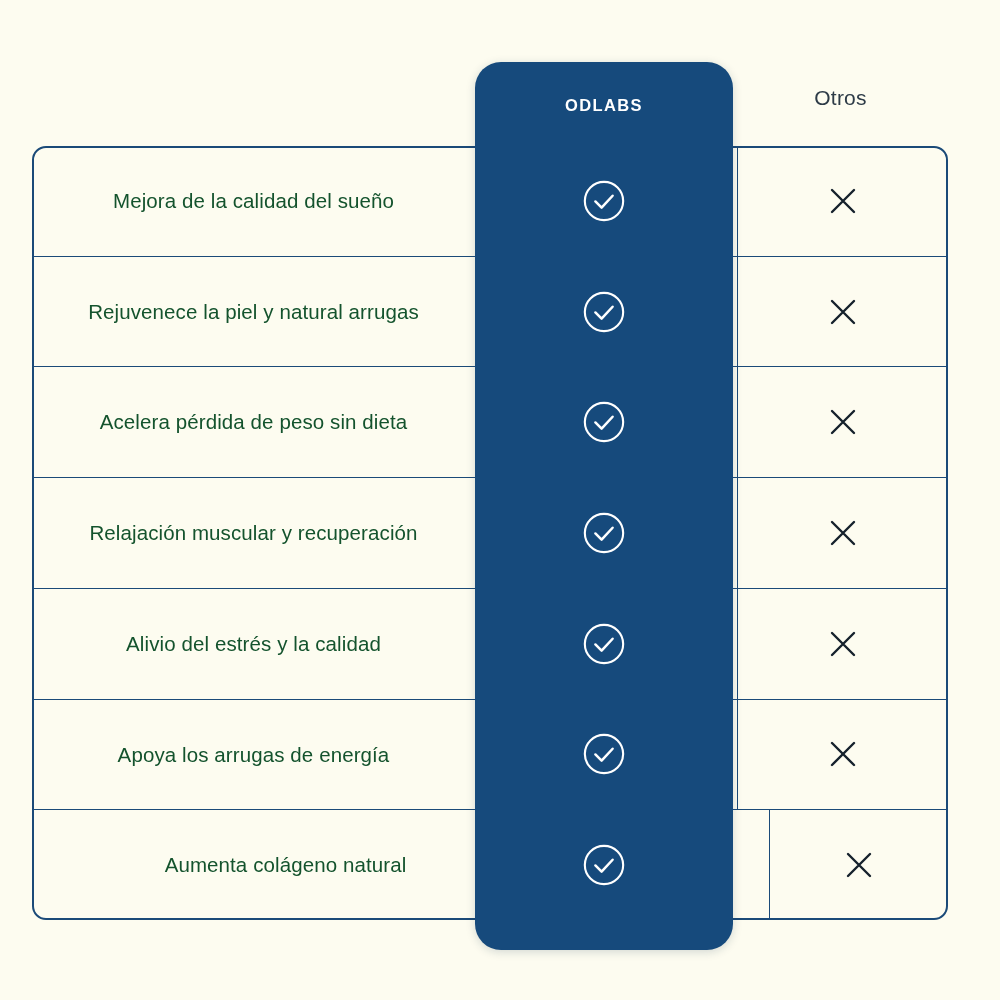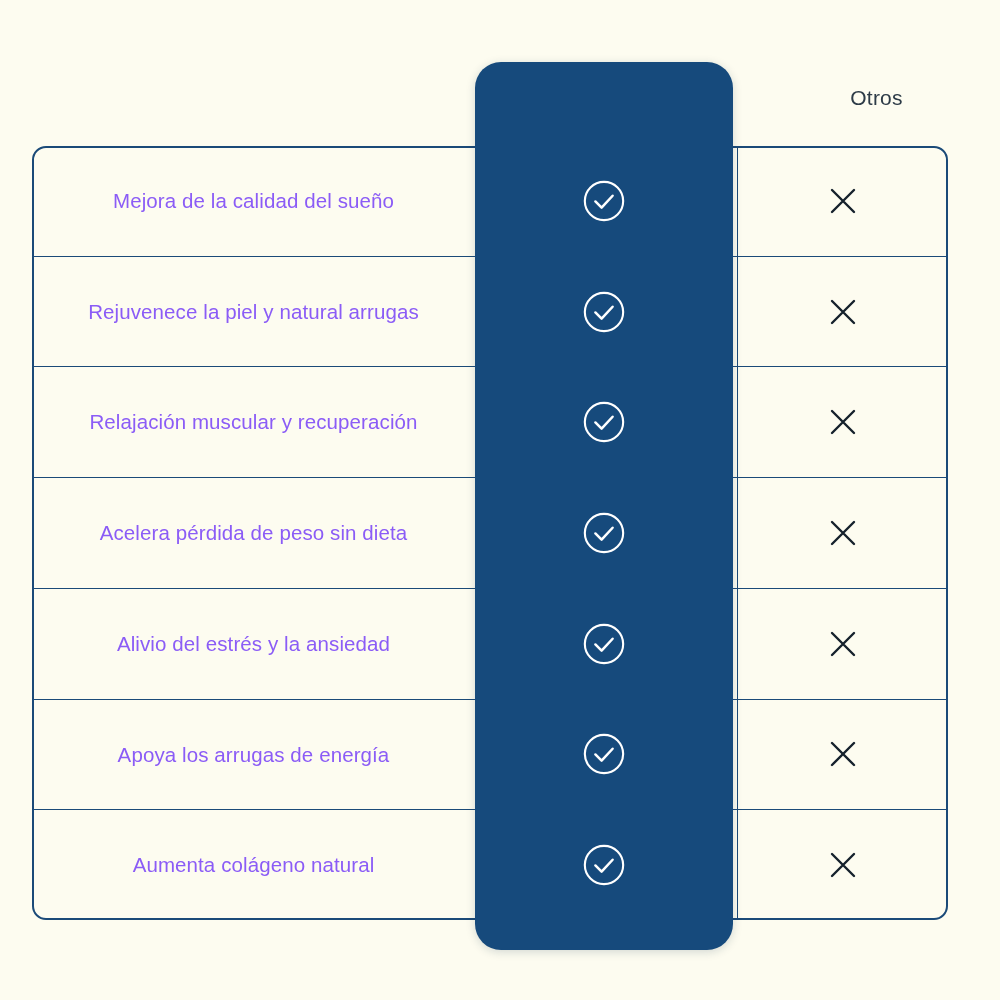--- a/index.html
+++ b/index.html
@@ -47,31 +47,32 @@
 
   .row {
     flex: 1 1 0;
     display: flex;
     align-items: stretch;
     border-bottom: 1.5px solid #1b4a78;
     box-sizing: border-box;
   }
   .row:last-child {
     border-bottom: none;
+    margin-left: 32px;
   }
 
   .cell-feature {
     width: 443px;
     display: flex;
     align-items: center;
     justify-content: center;
     padding: 0 34px;
     box-sizing: border-box;
     text-align: center;
-    color: #8b5cf6;
+    color: #14532d;
     font-size: 20.5px;
     line-height: 1.45;
     letter-spacing: 0.1px;
   }
 
   .cell-mid {
     width: 262px;
     display: flex;
     align-items: center;
     justify-content: center;
@@ -130,21 +131,21 @@
 
   .check-icon {
     width: 46px;
     height: 46px;
     display: block;
   }
 
   
   .others-header {
     position: absolute;
-    left: 769px;
+    left: 733px;
     top: 86px;
     width: 215px;
     text-align: center;
     color: #2d3b47;
     font-size: 21px;
     letter-spacing: 0.2px;
   }
 
   .x-icon {
     width: 34px;
@@ -175,41 +176,41 @@
       <div class="cell-feature">Rejuvenece la piel y natural arrugas</div>
       <div class="cell-mid"></div>
       <div class="cell-other">
         <svg class="x-icon" viewBox="0 0 34 34">
           <path d="M6 6 L28 28 M28 6 L6 28" stroke="#15212c" stroke-width="2.4" fill="none" stroke-linecap="round"></path>
         </svg>
       </div>
     </div>
 
     <div class="row">
+      <div class="cell-feature">Acelera pérdida de peso sin dieta</div>
+      <div class="cell-mid"></div>
+      <div class="cell-other">
+        <svg class="x-icon" viewBox="0 0 34 34">
+          <path d="M6 6 L28 28 M28 6 L6 28" stroke="#15212c" stroke-width="2.4" fill="none" stroke-linecap="round"></path>
+        </svg>
+      </div>
+    </div>
+
+    <div class="row">
       <div class="cell-feature">Relajación muscular y recuperación</div>
       <div class="cell-mid"></div>
       <div class="cell-other">
         <svg class="x-icon" viewBox="0 0 34 34">
           <path d="M6 6 L28 28 M28 6 L6 28" stroke="#15212c" stroke-width="2.4" fill="none" stroke-linecap="round"></path>
         </svg>
       </div>
     </div>
 
     <div class="row">
-      <div class="cell-feature">Acelera pérdida de peso sin dieta</div>
-      <div class="cell-mid"></div>
-      <div class="cell-other">
-        <svg class="x-icon" viewBox="0 0 34 34">
-          <path d="M6 6 L28 28 M28 6 L6 28" stroke="#15212c" stroke-width="2.4" fill="none" stroke-linecap="round"></path>
-        </svg>
-      </div>
-    </div>
-
-    <div class="row">
-      <div class="cell-feature">Alivio del estrés y la ansiedad</div>
+      <div class="cell-feature">Alivio del estrés y la calidad</div>
       <div class="cell-mid"></div>
       <div class="cell-other">
         <svg class="x-icon" viewBox="0 0 34 34">
           <path d="M6 6 L28 28 M28 6 L6 28" stroke="#15212c" stroke-width="2.4" fill="none" stroke-linecap="round"></path>
         </svg>
       </div>
     </div>
 
     <div class="row">
       <div class="cell-feature">Apoya los arrugas de energía</div>
@@ -229,20 +230,21 @@
           <path d="M6 6 L28 28 M28 6 L6 28" stroke="#15212c" stroke-width="2.4" fill="none" stroke-linecap="round"></path>
         </svg>
       </div>
     </div>
 
   </div>
 
   <div class="others-header">Otros</div>
 
   <div class="brand-column">
+    <div class="brand-label">ODLABS</div>
     <div class="brand-checks">
       <div class="brand-check-slot">
         <svg class="check-icon" viewBox="0 0 48 48">
           <circle cx="24" cy="24" r="20" fill="none" stroke="#ffffff" stroke-width="2.2"></circle>
           <path d="M15 24.5 L21.5 31 L33 18.5" fill="none" stroke="#ffffff" stroke-width="2.6" stroke-linecap="round" stroke-linejoin="round"></path>
         </svg>
       </div>
       <div class="brand-check-slot">
         <svg class="check-icon" viewBox="0 0 48 48">
           <circle cx="24" cy="24" r="20" fill="none" stroke="#ffffff" stroke-width="2.2"></circle>

